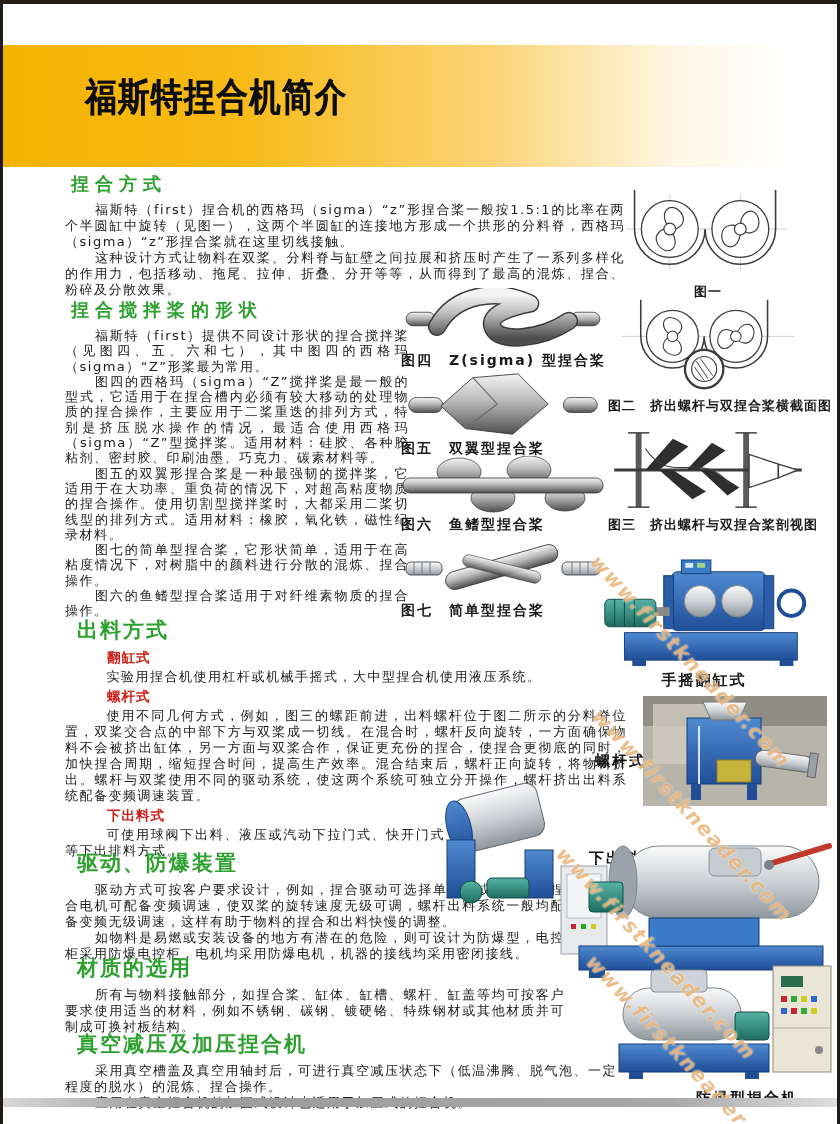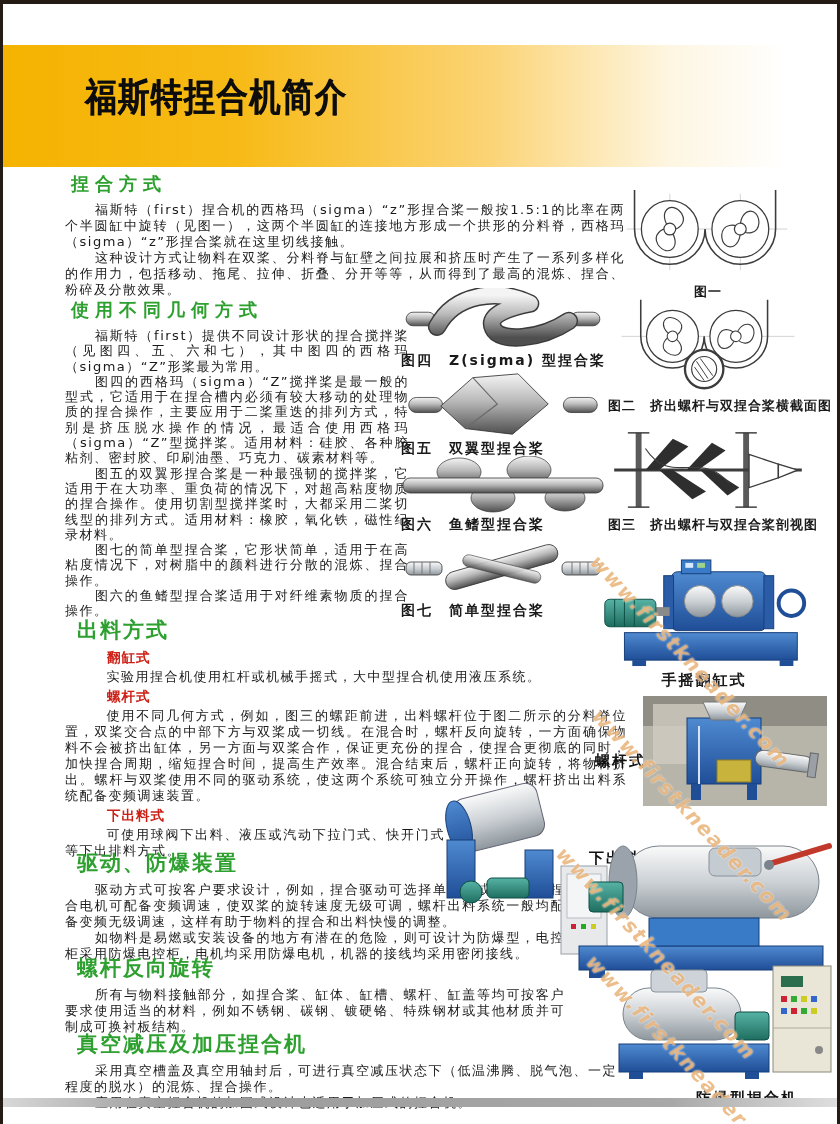--- a/index.html
+++ b/index.html
@@ -97,21 +97,21 @@
   <div class="title-band"></div>
   <h1 class="title">福斯特捏合机简介</h1>
 
   <div class="sec" id="sec1">
     <h2 class="h-green sm">捏合方式</h2>
     <p class="body">福斯特（first）捏合机的西格玛（sigma）“z”形捏合桨一般按1.5:1的比率在两个半圆缸中旋转（见图一），这两个半圆缸的连接地方形成一个拱形的分料脊，西格玛（sigma）“z”形捏合桨就在这里切线接触。</p>
     <p class="body">这种设计方式让物料在双桨、分料脊与缸壁之间拉展和挤压时产生了一系列多样化的作用力，包括移动、拖尾、拉伸、折叠、分开等等，从而得到了最高的混炼、捏合、粉碎及分散效果。</p>
   </div>
 
   <div class="sec" id="sec2">
-    <h2 class="h-green sm">使用不同几何方式</h2>
+    <h2 class="h-green sm">捏合搅拌桨的形状</h2>
     <p class="body">福斯特（first）提供不同设计形状的捏合搅拌桨（见图四、五、六和七），其中图四的西格玛（sigma）“Z”形桨最为常用。</p>
     <p class="body">图四的西格玛（sigma）“Z”搅拌桨是最一般的型式，它适用于在捏合槽内必须有较大移动的处理物质的捏合操作，主要应用于二桨重迭的排列方式，特别是挤压脱水操作的情况，最适合使用西格玛（sigma）“Z”型搅拌桨。适用材料：硅胶、各种胶粘剂、密封胶、印刷油墨、巧克力、碳素材料等。</p>
     <p class="body">图五的双翼形捏合桨是一种最强韧的搅拌桨，它适用于在大功率、重负荷的情况下，对超高粘度物质的捏合操作。使用切割型搅拌桨时，大都采用二桨切线型的排列方式。适用材料：橡胶，氧化铁，磁性纪录材料。</p>
     <p class="body">图七的简单型捏合桨，它形状简单，适用于在高粘度情况下，对树脂中的颜料进行分散的混炼、捏合操作。</p>
     <p class="body">图六的鱼鳍型捏合桨适用于对纤维素物质的捏合操作。</p>
   </div>
 
   <div class="sec" id="sec3">
     <h2 class="h-green lg">出料方式</h2>
     <h3 class="red">翻缸式</h3>
@@ -122,21 +122,21 @@
     <p class="body ind3 p-bottom">可使用球阀下出料、液压或汽动下拉门式、快开门式等下出排料方式。</p>
   </div>
 
   <div class="sec" id="sec4">
     <h2 class="h-green lg">驱动、防爆装置</h2>
     <p class="body">驱动方式可按客户要求设计，例如，捏合驱动可选择单传动或双传动，捏合电机可配备变频调速，使双桨的旋转速度无级可调，螺杆出料系统一般均配备变频无级调速，这样有助于物料的捏合和出料快慢的调整。</p>
     <p class="body">如物料是易燃或安装设备的地方有潜在的危险，则可设计为防爆型，电控柜采用防爆电控柜，电机均采用防爆电机，机器的接线均采用密闭接线。</p>
   </div>
 
   <div class="sec" id="sec5">
-    <h2 class="h-green lg">螺杆反向旋转</h2>
+    <h2 class="h-green lg">材质的选用</h2>
     <p class="body">所有与物料接触部分，如捏合桨、缸体、缸槽、螺杆、缸盖等均可按客户要求使用适当的材料，例如不锈钢、碳钢、镀硬铬、特殊钢材或其他材质并可制成可换衬板结构。</p>
   </div>
 
   <div class="sec" id="sec6">
     <h2 class="h-green lg">真空减压及加压捏合机</h2>
     <p class="body">采用真空槽盖及真空用轴封后，可进行真空减压状态下（低温沸腾、脱气泡、一定程度的脱水）的混炼、捏合操作。</p>
     <p class="body">应用在真空捏合机的加固式设计也适用于加压式的捏合机。</p>
   </div>
 
   <div class="figm" id="fig4">

